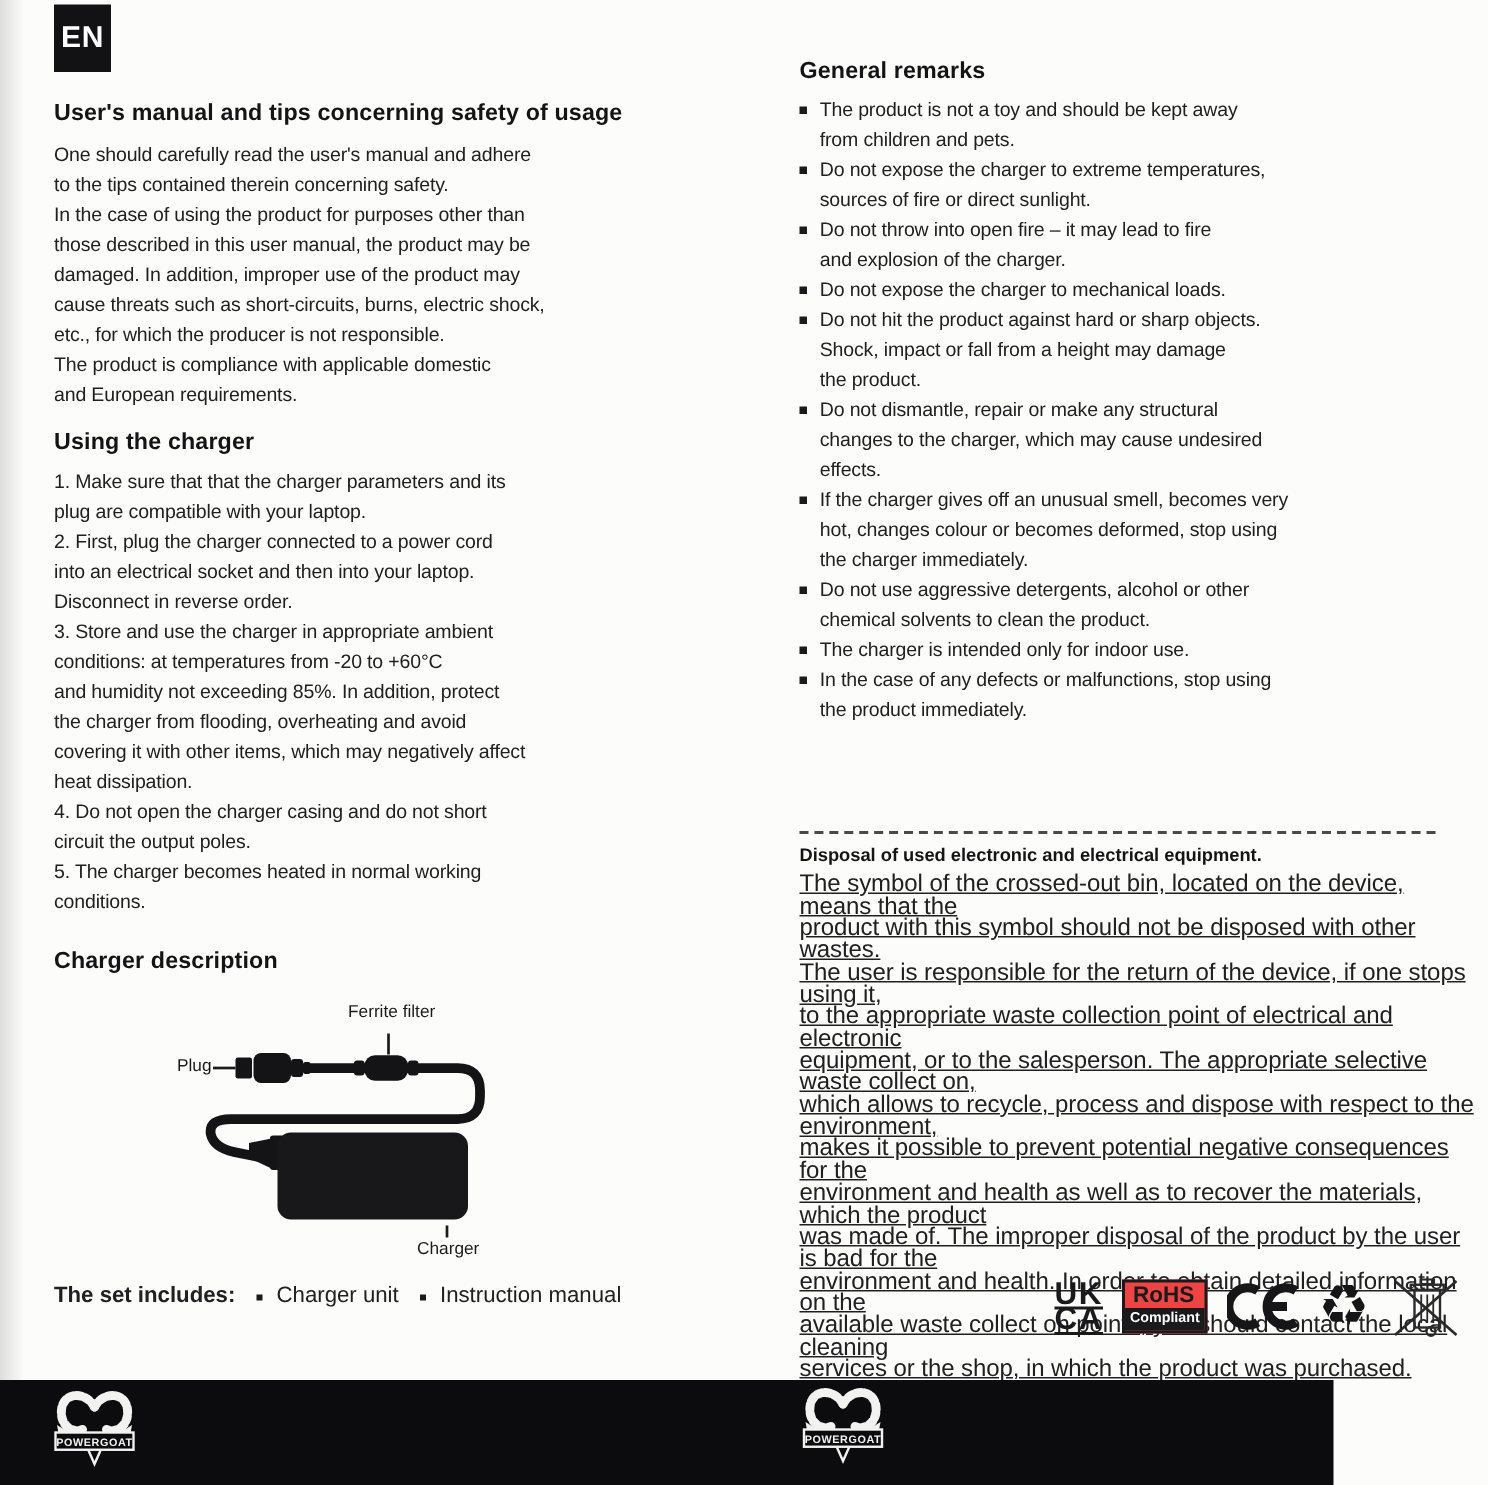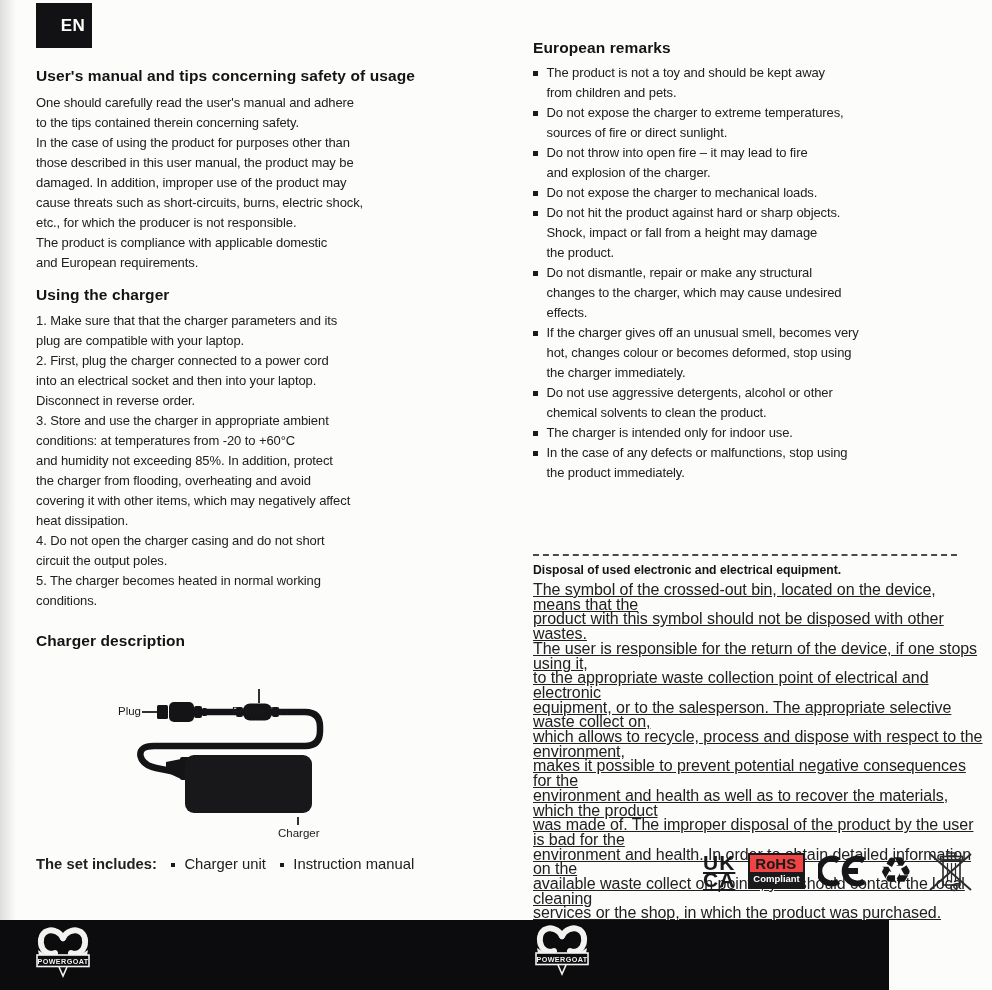--- a/index.html
+++ b/index.html
@@ -11,21 +11,21 @@
   }
   .page::before{ 
     content:'';position:absolute;left:0;top:0;width:16px;height:920px;
     background:linear-gradient(90deg,rgba(0,0,0,0.12),rgba(0,0,0,0));
     pointer-events:none;z-index:5;
   }
   .abs{position:absolute;}
   .lang-badge{
     left:36px;top:3px;width:38px;height:45px;background:#121214;color:#fff;
     display:flex;align-items:center;justify-content:center;
-    font-weight:bold;font-size:17px;letter-spacing:.5px;padding-left:18px;
+    font-weight:bold;font-size:20px;letter-spacing:.5px;
   }
   .h1{font-weight:bold;font-size:15.5px;line-height:19px;color:#141416;letter-spacing:.1px;}
   .body-text{font-size:13px;line-height:20px;white-space:pre-line;letter-spacing:-0.1px;}
   .col-left{left:36px;width:460px;}
   .col-right{left:533px;width:452px;}
 
   
   ul.bullets{list-style:none;margin:0;padding:0;}
   ul.bullets li{display:flex;margin:0;}
   .bullet-marker{flex:0 0 auto;width:4.5px;height:4.5px;background:#1b1b1d;margin:8px 9px 0 0;}
@@ -119,34 +119,34 @@
       <rect x="207" y="38.5" width="29" height="17" rx="7" fill="#141416"></rect>
       <rect x="236" y="42" width="7" height="10" rx="2" fill="#141416"></rect>
 
       <polygon points="130,97 145,94 145,114 130,107" fill="#141416"></polygon>
       <rect x="144" y="92" width="11" height="23" rx="2" fill="#141416"></rect>
 
       <rect x="149" y="90" width="127" height="58" rx="9" fill="#18181a"></rect>
 
       <line x1="262" y1="152" x2="262" y2="160" stroke="#1b1b1d" stroke-width="1.8"></line>
     </svg>
-    <span class="diag-label" style="left:196px;top:4px;margin-top:36px;">Ferrite filter</span>
+    <span class="diag-label" style="left:196px;top:4px;">Ferrite filter</span>
     <span class="diag-label" style="left:82px;top:40px;">Plug</span>
     <span class="diag-label" style="left:242px;top:162px;">Charger</span>
   </div>
 
   <div class="abs set-row">
     <span class="lbl">The set includes:</span>
     <span class="sq"></span>
     <span>Charger unit</span>
     <span class="sq"></span>
     <span>Instruction manual</span>
   </div>
 
-  <div class="abs col-right h1" style="top:38px;">European remarks</div>
+  <div class="abs col-right h1" style="top:38px;">General remarks</div>
 
   <ul class="abs col-right bullets" style="top:63px;">
     <li>
         <span class="bullet-marker"></span>
         <span class="body-text">The product is not a toy and should be kept away
 from children and pets.</span>
       </li>
     <li>
         <span class="bullet-marker"></span>
         <span class="body-text">Do not expose the charger to extreme temperatures,

